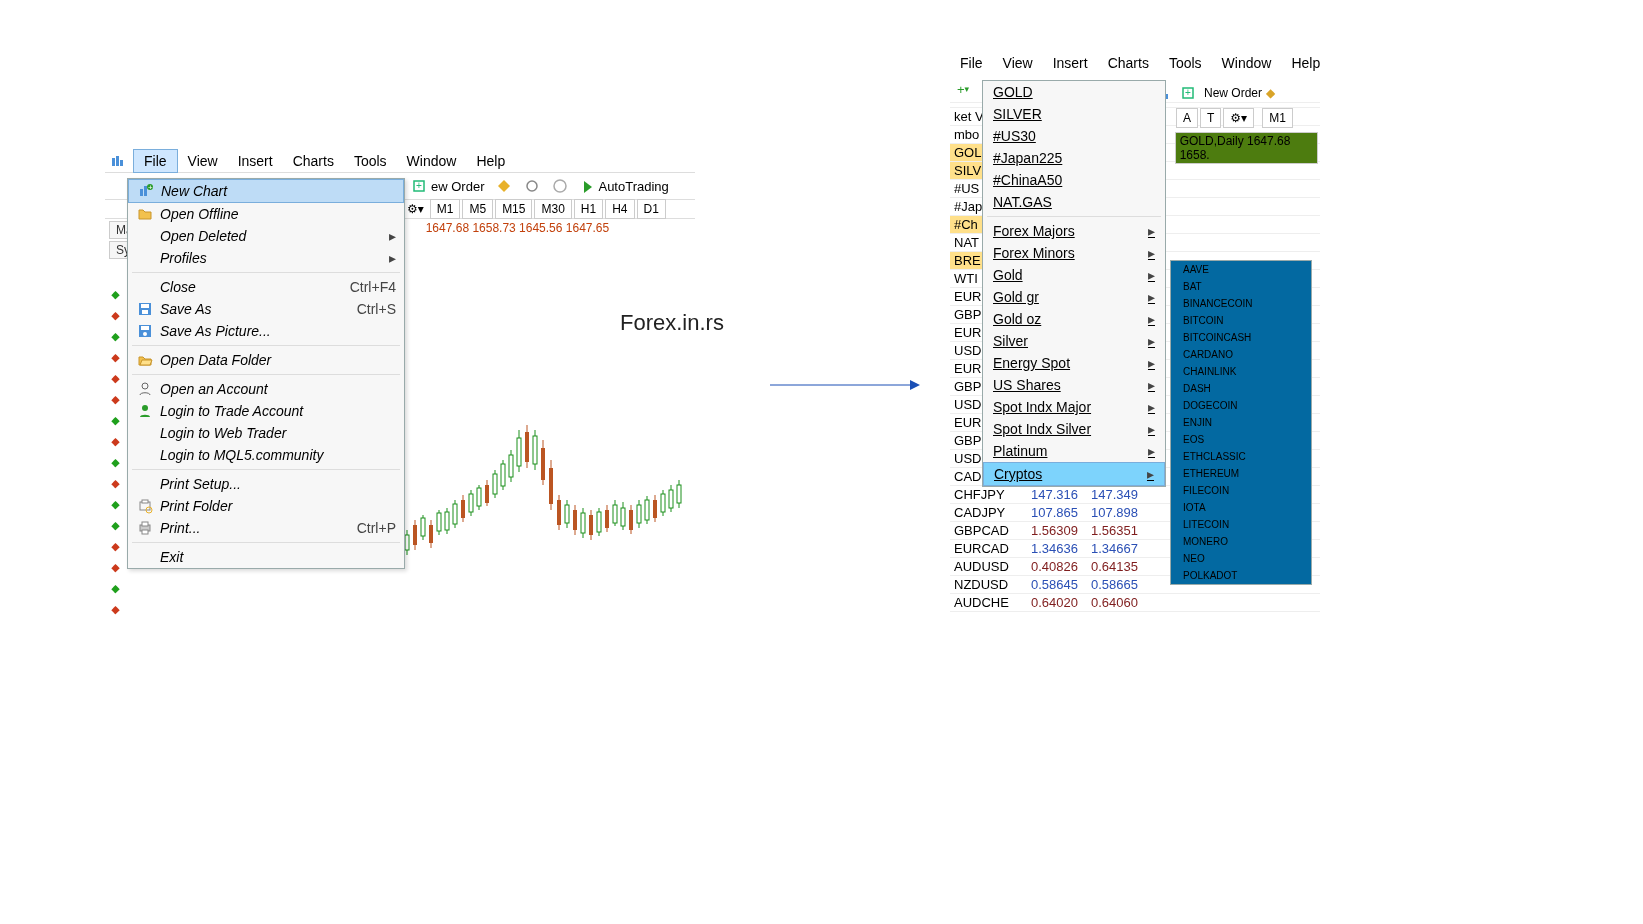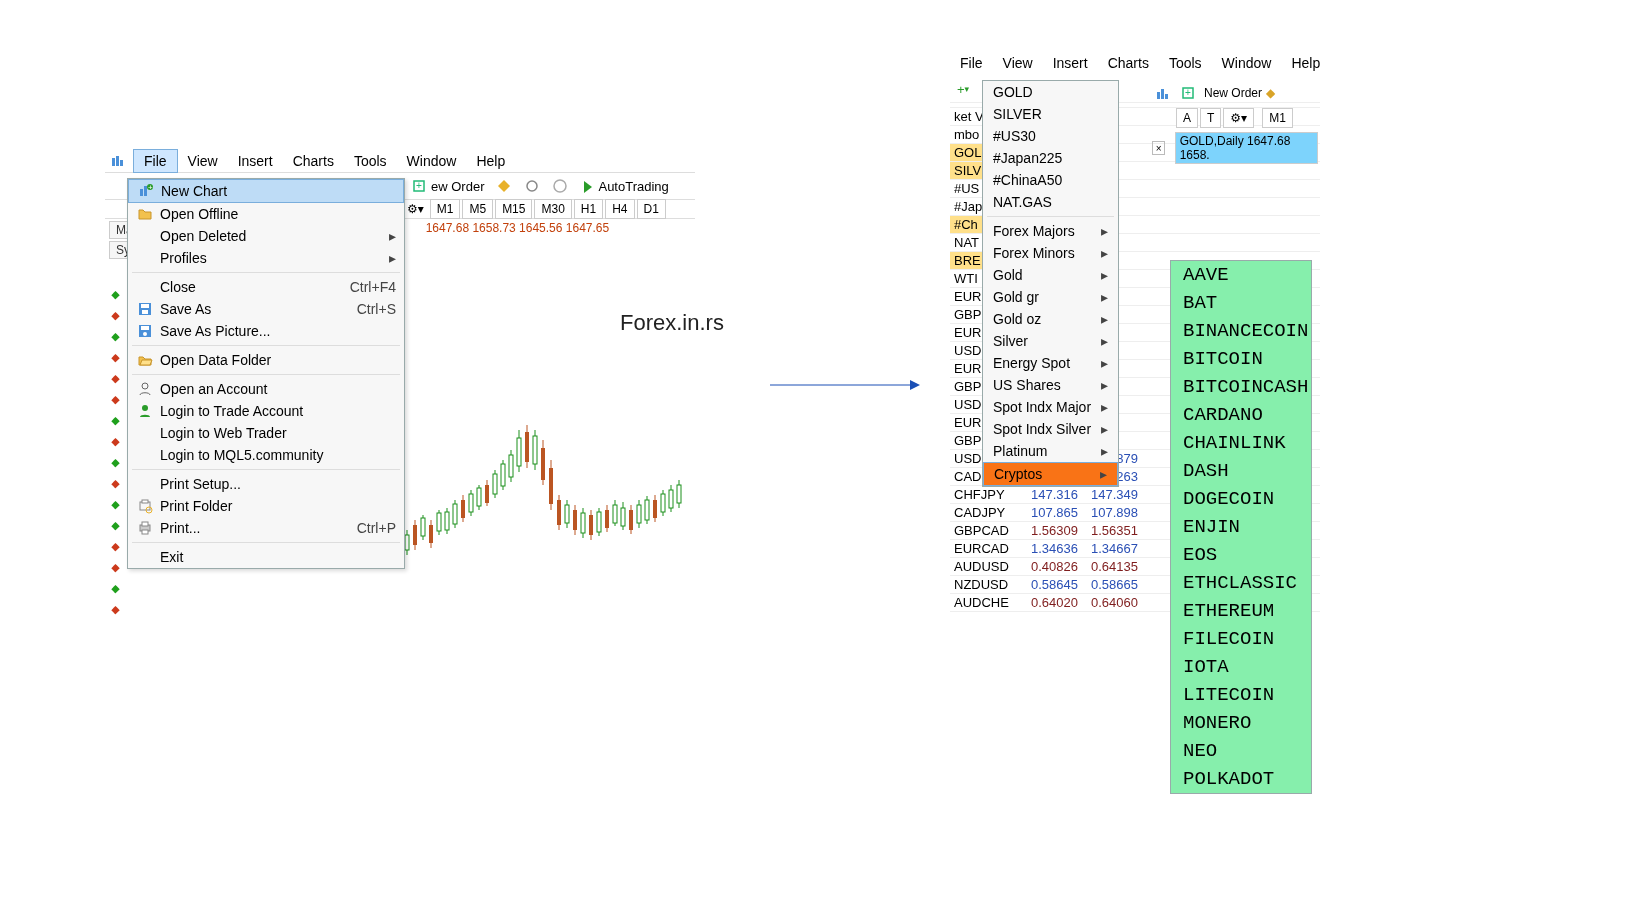--- a/index.html
+++ b/index.html
@@ -102,21 +102,21 @@
     cursor: default;
   }
   .file-menu .row.highlight {
     background: #bedcf6;
     border: 1px solid #7aaedc;
   }
   .file-menu .icon-col {
     width: 30px;
     display: flex; align-items:center; justify-content:center;
   }
-  .file-menu .label { flex: 1; }
+  .file-menu .label { flex: 1; font-style: italic; }
   .file-menu .shortcut { color:#444; margin-left: 12px; }
   .file-menu .arrow { color:#444; margin-left: 8px; }
   .file-menu .sep {
     height: 1px; background: #ddd; margin: 3px 4px;
   }
   
   .left-side {
     position: absolute;
     left: 107px; top: 284px;
     display: flex; flex-direction: column;
@@ -186,42 +186,42 @@
     width: 60px; text-align:right; padding:1px 4px;
     font-size:13px;
   }
   .blue { color:#2a4fb5; }
   .red  { color:#7f1d1d; }
   
   .submenu1 {
     position:absolute;
     left: 982px;
     top: 80px;
-    width: 137px;
+    width: 184px;
     background:#f7f7f7;
     border:1px solid #9aa;
     z-index: 20;
     font-size: 14px;
+    text-decoration: underline;
   }
   .submenu1 .row { display:flex; align-items:center; padding:3px 10px; }
   .submenu1 .row .label { flex:1; }
-  .submenu1 .row.highlight { background:#f97316; border:1px solid #7aaedc; }
+  .submenu1 .row.highlight { background:#7dd3fc; border:1px solid #7aaedc; }
   .submenu1 .sep { height:1px; background:#ddd; margin:3px 4px; }
   .submenu1 .arrow { color:#444; }
   
   .submenu2 {
     position:absolute;
     left: 1170px;
     top: 260px;
     width: 142px;
-    background:#86efac;
+    background:#0369a1;
     border:1px solid #9aa;
     z-index: 30;
-    font-size: 19px;
-    font-family: Liberation Mono, monospace;
+    font-size: 10px;
   }
   .submenu2 .row { padding:3px 12px; }
   .right-side-frag {
     position:absolute;
     left: 1150px;
     top: 80px;
     width: 170px;
   }
   .right-side-frag .rowf {
     display:flex; align-items:center;
@@ -677,21 +677,21 @@
     <span style="width:22px"></span>
     <span class="tf">A</span>
     <span class="tf">T</span>
     <span class="tf">⚙▾</span>
     <span style="width:6px"></span>
     <span class="tf">M1</span>
   </div>
   <div class="rowf">
     <span class="close-x">×</span>
     <span style="width:6px"></span>
-    <span style="border:1px solid #ccc;padding:1px 4px;background:#7dd3fc">GOLD,Daily  1647.68 1658.</span>
+    <span style="border:1px solid #ccc;padding:1px 4px;background:#4d7c0f">GOLD,Daily  1647.68 1658.</span>
   </div>
 </div>
 
 <div class="submenu1" id="submenu1">
     <div class="row">
       <span class="label">GOLD</span>
     </div>
     <div class="row">
       <span class="label">SILVER</span>
     </div>

